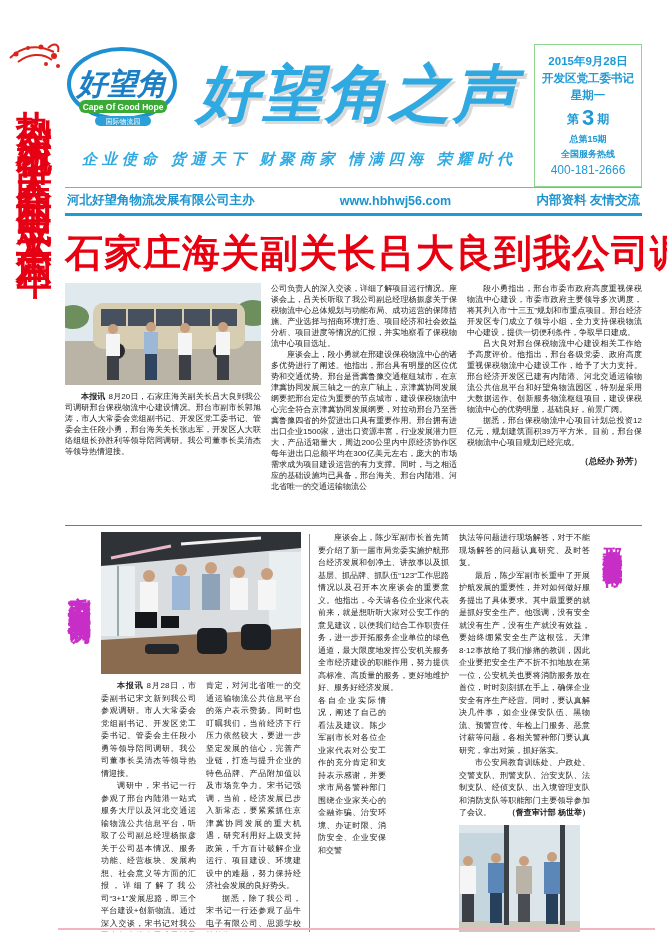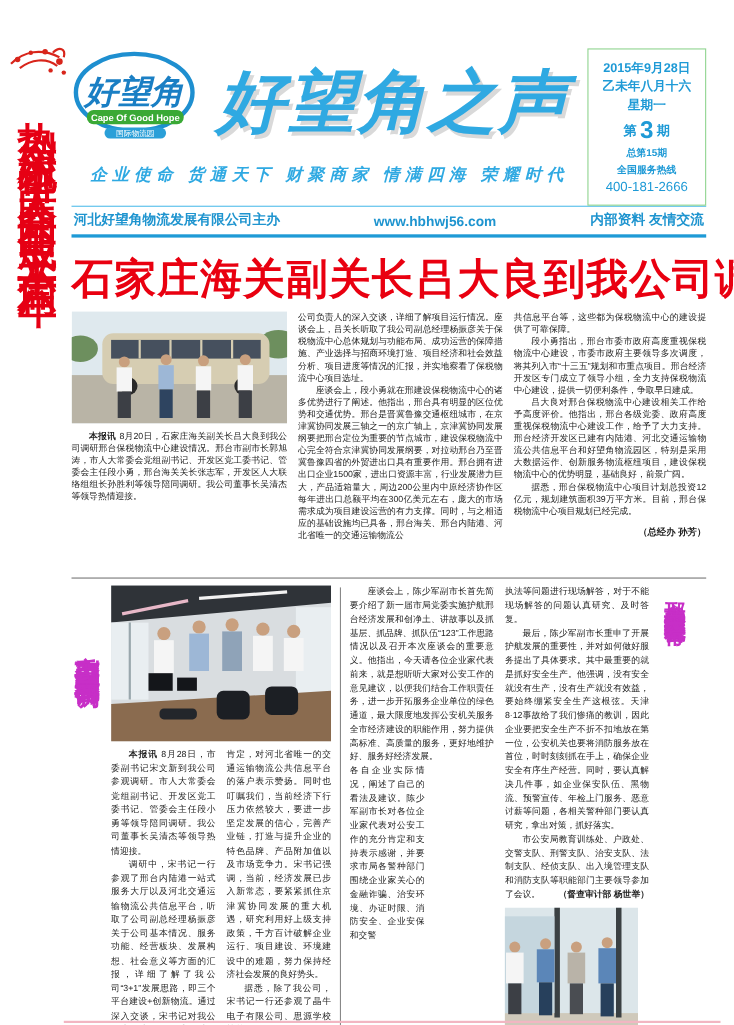--- a/index.html
+++ b/index.html
@@ -115,21 +115,21 @@
             <rect x="30" y="72" width="56" height="10" rx="5" fill="#2a9fd8"></rect>
             <text x="58" y="80" text-anchor="middle" font-size="7" fill="#ffffff" font-family="Liberation Sans, sans-serif">国际物流园</text>
           </svg>
           <div class="masthead">好望角之声</div>
         </div>
         <div class="slogan">企业使命  货通天下  财聚商家  情满四海  荣耀时代</div>
       </div>
 
       <div class="issue-box">
         <div class="ib-line">2015年9月28日</div>
-        <div class="ib-line">乙未年八月十六</div>
+        <div class="ib-line">开发区党工委书记</div>
         <div class="ib-line">星期一</div>
         <div class="ib-issue"><span>第</span><span class="big">3</span><span>期</span></div>
         <div class="ib-small">总第15期</div>
         <div class="ib-small">全国服务热线</div>
         <div class="ib-phone">400-181-2666</div>
       </div>
     </div>
 
     <div class="pub-bar">
       <span>河北好望角物流发展有限公司主办</span>
@@ -170,21 +170,20 @@
               <rect x="152" y="72" width="12" height="25" fill="#3c3f45"></rect>
           </g>
         </svg>
         <p class="body-p"><span class="lede">本报讯</span><span>8月20日，石家庄海关副关长吕大良到我公司调研邢台保税物流中心建设情况。邢台市副市长郭旭涛，市人大常委会党组副书记、开发区党工委书记、管委会主任段小勇，邢台海关关长张志军，开发区人大联络组组长孙胜利等领导陪同调研。我公司董事长吴清杰等领导热情迎接。</span></p>
       </div>
       <div class="a1-c2">
         <p class="body-p cont">公司负责人的深入交谈，详细了解项目运行情况。座谈会上，吕关长听取了我公司副总经理杨振彦关于保税物流中心总体规划与功能布局、成功运营的保障措施、产业选择与招商环境打造、项目经济和社会效益分析、项目进度等情况的汇报，并实地察看了保税物流中心项目选址。</p>
         <p class="body-p">座谈会上，段小勇就在邢建设保税物流中心的诸多优势进行了阐述。他指出，邢台具有明显的区位优势和交通优势。邢台是晋冀鲁豫交通枢纽城市，在京津冀协同发展三轴之一的京广轴上，京津冀协同发展纲要把邢台定位为重要的节点城市，建设保税物流中心完全符合京津冀协同发展纲要，对拉动邢台乃至晋冀鲁豫四省的外贸进出口具有重要作用。邢台拥有进出口企业1500家，进出口资源丰富，行业发展潜力巨大，产品适箱量大，周边200公里内中原经济协作区每年进出口总额平均在300亿美元左右，庞大的市场需求成为项目建设运营的有力支撑。同时，与之相适应的基础设施均已具备，邢台海关、邢台内陆港、河北省唯一的交通运输物流公</p>
       </div>
       <div class="a1-c3">
-        <p class="body-p cont">共信息平台等，这些都为保税物流中心的建设提供了可靠保障。</p>
         <p class="body-p">段小勇指出，邢台市委市政府高度重视保税物流中心建设，市委市政府主要领导多次调度，将其列入市“十三五”规划和市重点项目。邢台经济开发区专门成立了领导小组，全力支持保税物流中心建设，提供一切便利条件，争取早日建成。</p>
         <p class="body-p">吕大良对邢台保税物流中心建设相关工作给予高度评价。他指出，邢台各级党委、政府高度重视保税物流中心建设工作，给予了大力支持。邢台经济开发区已建有内陆港、河北交通运输物流公共信息平台和好望角物流园区，特别是采用大数据运作、创新服务物流枢纽项目，建设保税物流中心的优势明显，基础良好，前景广阔。</p>
         <p class="body-p">据悉，邢台保税物流中心项目计划总投资12亿元，规划建筑面积39万平方米。目前，邢台保税物流中心项目规划已经完成。</p>
         <div class="sig-line">（总经办  孙芳）</div>
       </div>
     </div>
 
     <hr class="h-divider">
 
     <div class="bottom">

